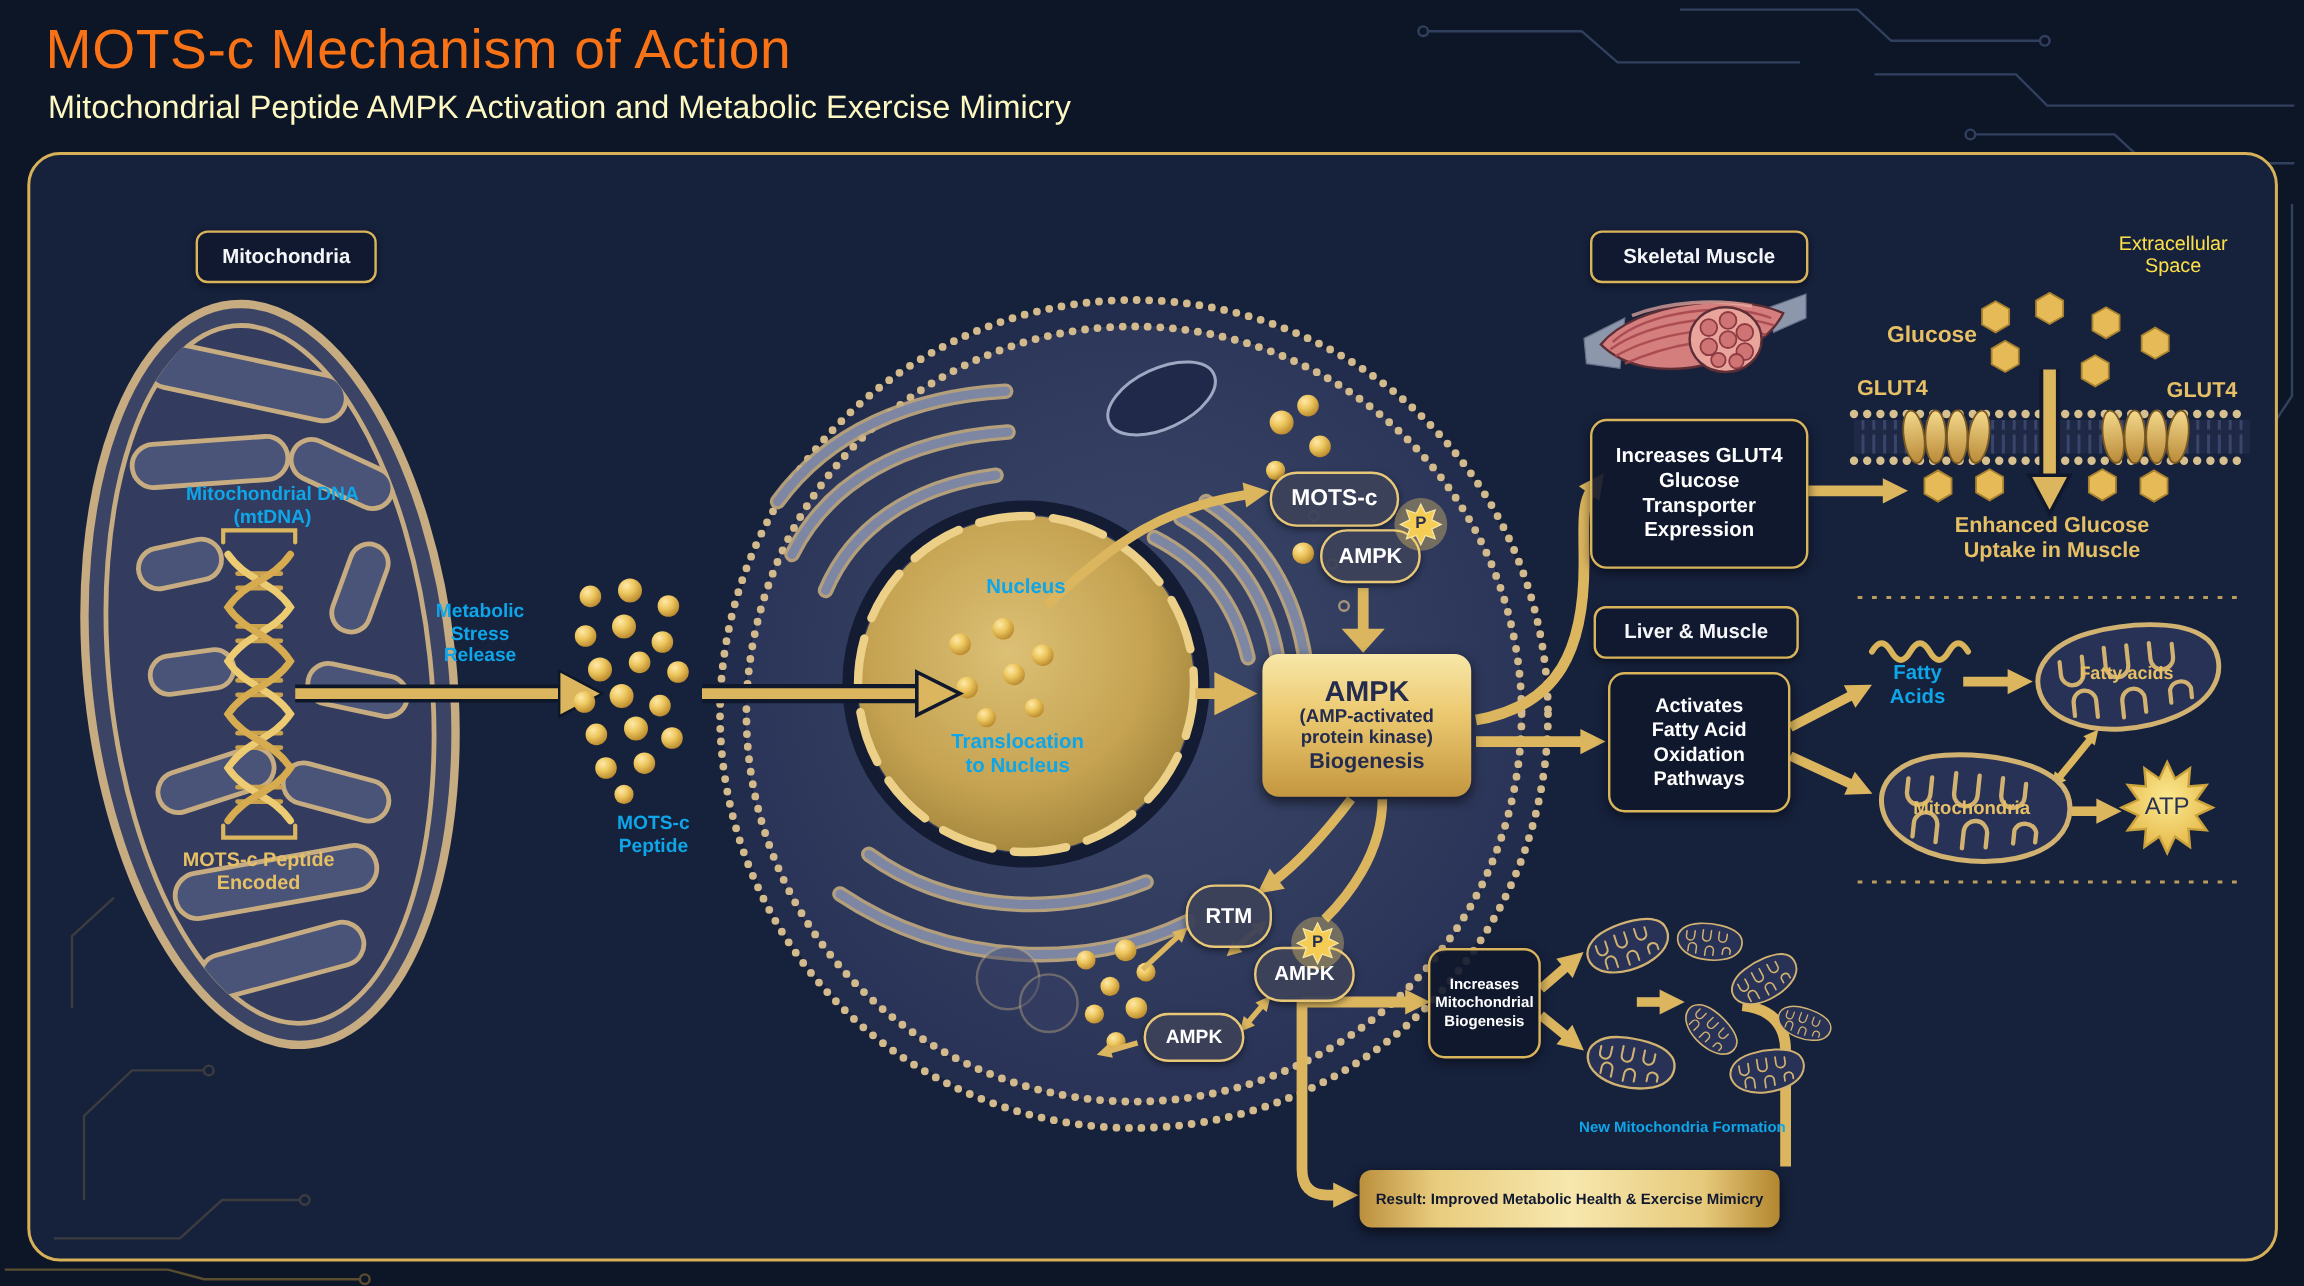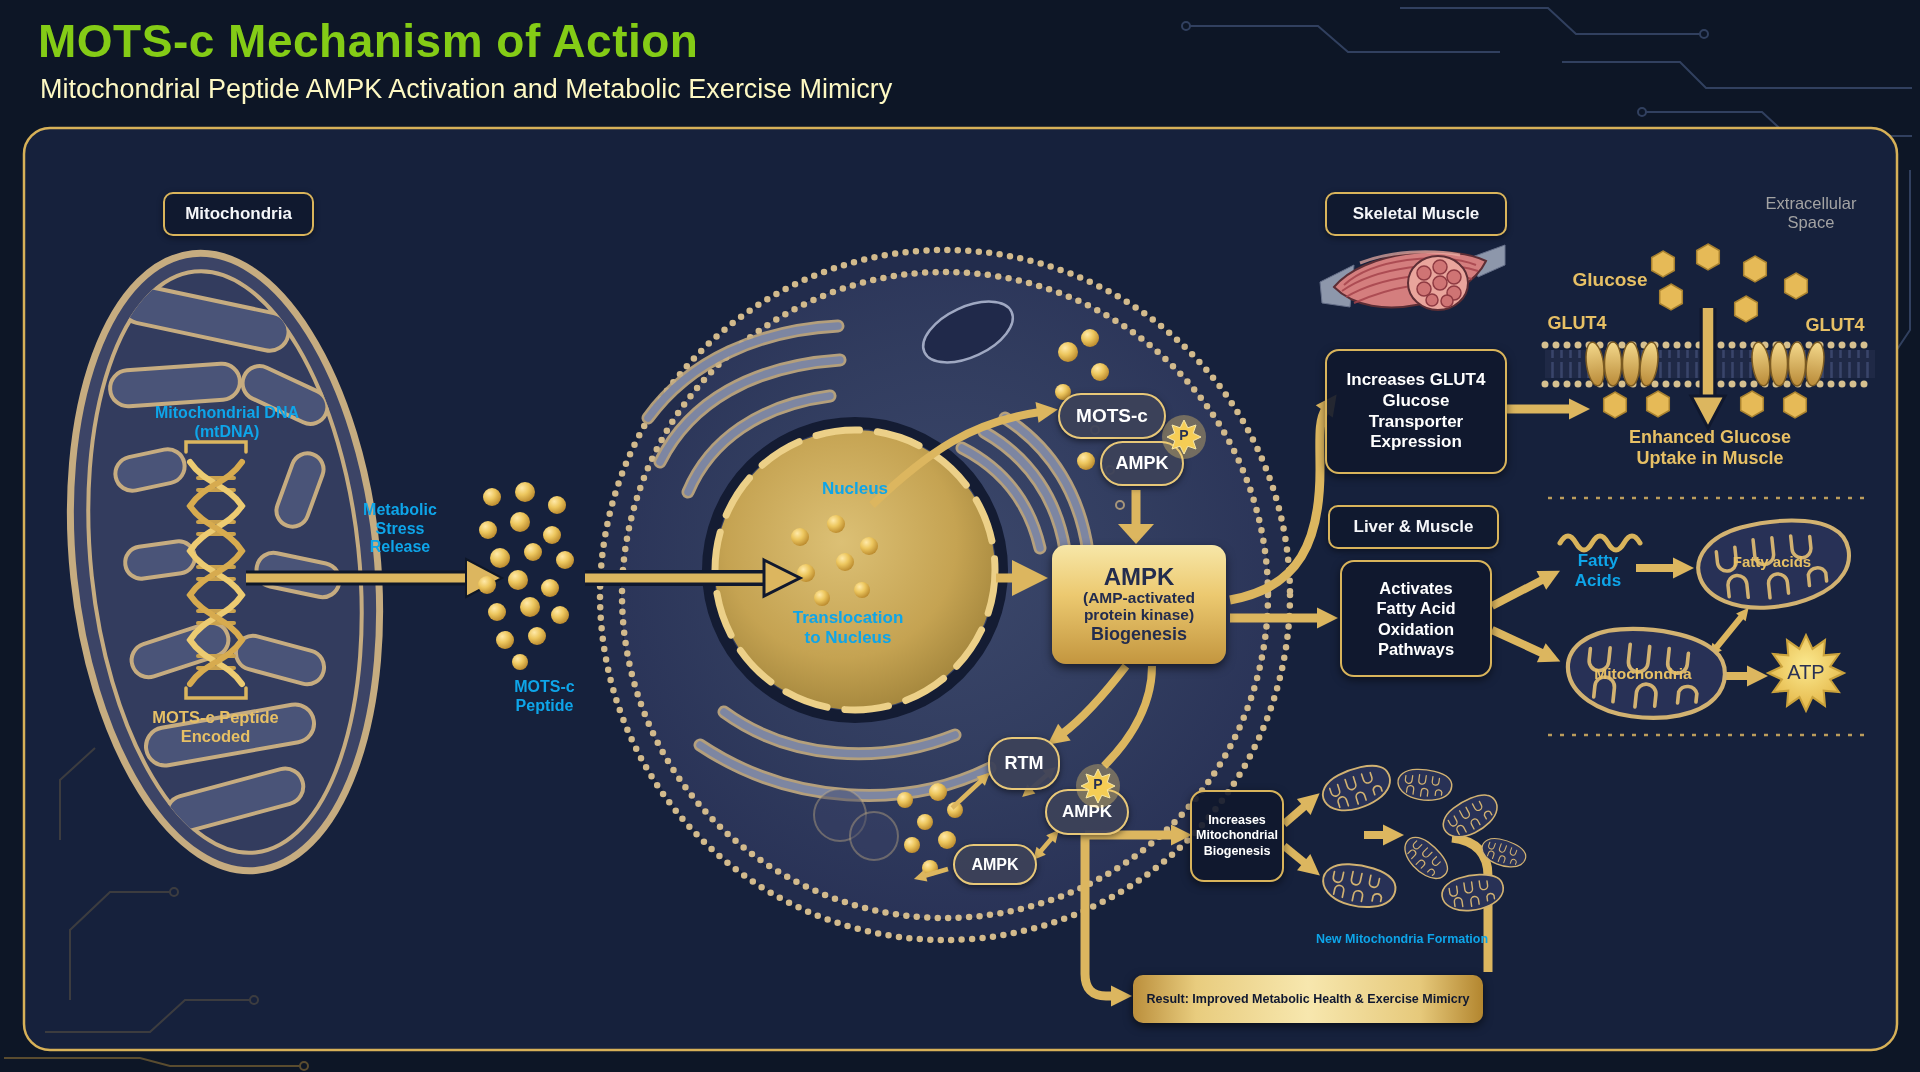--- a/index.html
+++ b/index.html
@@ -23,24 +23,24 @@
        border-radius:14px;color:#232c4e;text-align:center;box-shadow:0 4px 10px rgba(0,0,0,.55);}
   .goldbox .t{font-size:24px;font-weight:800;line-height:1.05;}
   .goldbox .s{font-size:15.5px;font-weight:700;line-height:1.12;white-space:pre-line;}
   .goldbox .f{font-size:18px;font-weight:800;line-height:1.2;}
   .resultbar{position:absolute;z-index:2;display:flex;align-items:center;justify-content:center;
        background:linear-gradient(90deg,#bb8f3c 0%,#e8cc7e 18%,#f7e7ae 50%,#e6c97b 82%,#b3862f 100%);
        border-radius:10px;color:#101830;font-weight:800;white-space:nowrap;
        box-shadow:0 3px 10px rgba(0,0,0,.6);}
   .pstar{position:absolute;z-index:3;}
   .ptxt{position:absolute;z-index:4;text-align:center;font-weight:800;color:#273052;}
-  .title{position:absolute;z-index:2;color:#84cc16;font-weight:700;letter-spacing:.5px;}
+  .title{position:absolute;z-index:2;color:#f97316;font-weight:400;letter-spacing:.5px;}
   .subtitle{position:absolute;z-index:2;color:#fef9c3;font-weight:400;}
   .gold{color:#e7c065;}
-  .gray{color:#a3a3a3;font-weight:500;}
+  .gray{color:#fde047;font-weight:500;}
 </style>
 </head>
 <body>
 
 <div id="stage">
 
 <svg id="art" width="1920" height="1072" viewBox="0 0 1920 1072">
   <defs>
     <radialGradient id="dotG" cx="35%" cy="30%" r="75%">
       <stop offset="0%" stop-color="#ffe9a8"></stop>

